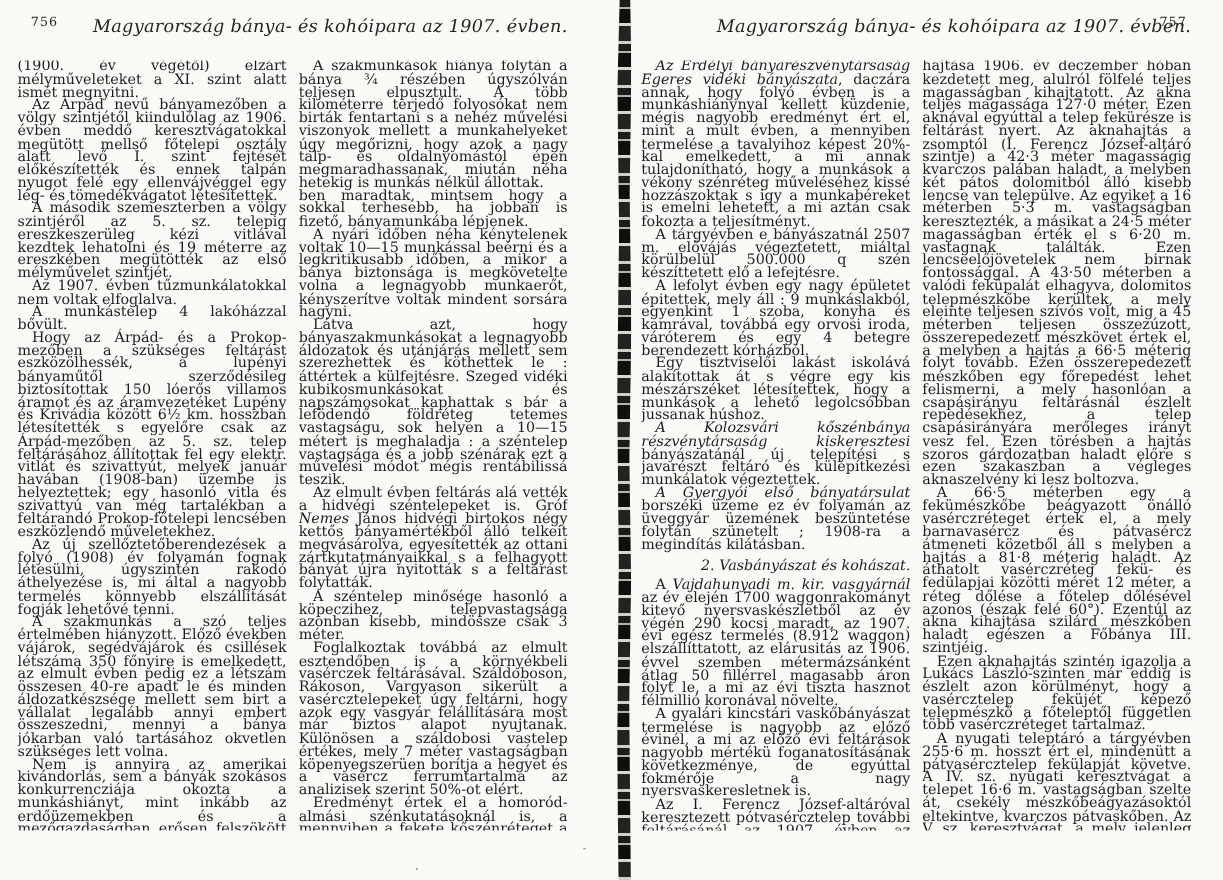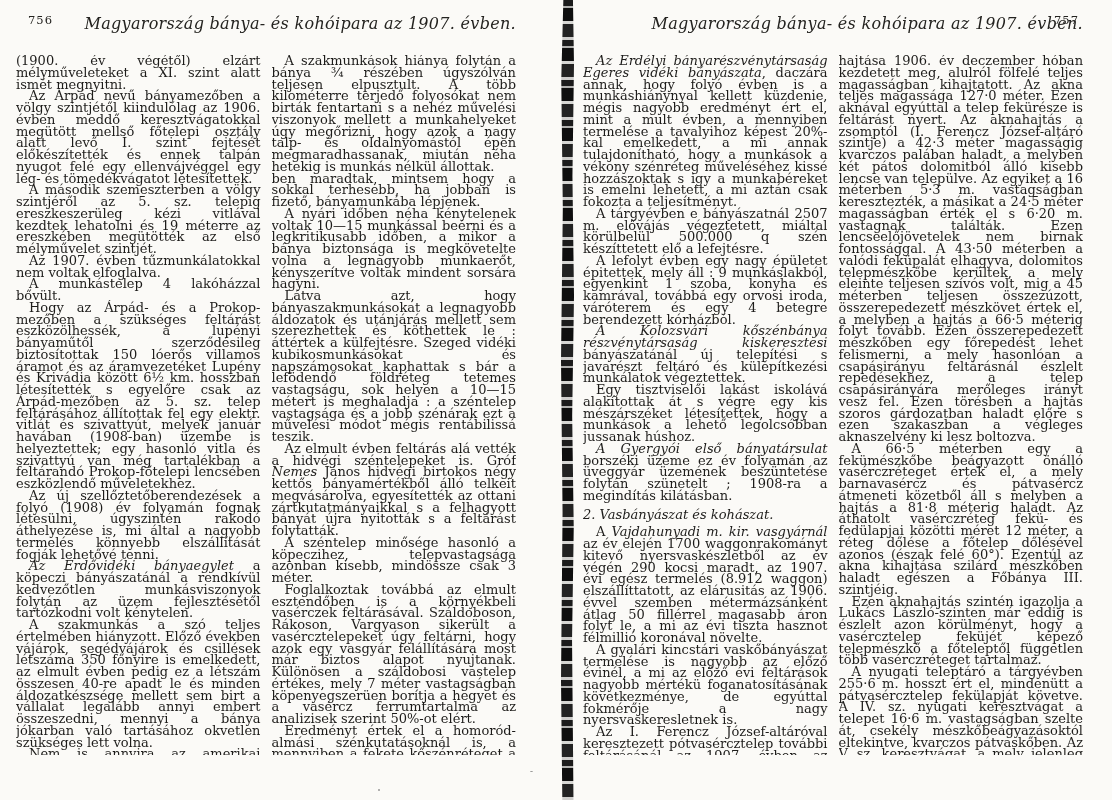--- a/index.html
+++ b/index.html
@@ -22,21 +22,21 @@
   .pagenum.pn-right{right:4px;}
   .cols{display:flex;gap:11px;margin-top:15px;}
   .col{
     width:245px;height:700px;overflow:hidden;
     font-size:13px;line-height:11.75px;text-align:justify;
     overflow-wrap:break-word;
   }
   .para{margin:0;text-indent:13px;}
   .para.no-indent{text-indent:0;}
   .para.heading{
-    text-indent:0;text-align:left;font-style:italic;
+    text-indent:0;text-align:right;font-style:italic;
     margin:7px 0 6px 0;
   }
   .it{font-style:italic;}
   
   .scan-edge{
     position:absolute;left:561px;top:0;width:13px;height:800px;
     background:
       repeating-linear-gradient(to bottom,
         rgba(8,8,8,.92) 0 6px,
         rgba(40,40,40,.35) 6px 8px,
@@ -61,21 +61,20 @@
   </div>
   <div class="cols">
     <div class="col">
         <div class="para no-indent"><span>(1900. év végétől) elzárt mélyműveleteket a XI. szint alatt ismét megnyitni.</span></div>
         <div class="para"><span>Az Árpád nevű bányamezőben a völgy szintjétől kiindulólag az 1906. évben meddő keresztvágatokkal megütött mellső főtelepi osztály alatt levő I. szint fejtését előkészítették és ennek talpán nyugot felé egy ellenvájvéggel egy lég- és tömedékvágatot létesítettek.</span></div>
         <div class="para"><span>A második szemeszterben a völgy szintjéről az 5. sz. telepig ereszkeszerüleg kézi vitlával kezdtek lehatolni és 19 méterre az ereszkében megütötték az első mélyművelet szintjét.</span></div>
         <div class="para"><span>Az 1907. évben tűzmunkálatokkal nem voltak elfoglalva.</span></div>
         <div class="para"><span>A munkástelep 4 lakóházzal bővült.</span></div>
         <div class="para"><span>Hogy az Árpád- és a Prokop-mezőben a szükséges feltárást eszközölhessék, a lupényi bányaműtől szerződésileg biztosítottak 150 lóerős villamos áramot és az áramvezetéket Lupény és Krivádia között 6½ km. hosszban létesítették s egyelőre csak az Árpád-mezőben az 5. sz. telep feltárásához állítottak fel egy elektr. vitlát és szivattyút, melyek január havában (1908-ban) üzembe is helyeztettek; egy hasonló vitla és szivattyú van még tartalékban a feltárandó Prokop-főtelepi lencsében eszközlendő műveletekhez.</span></div>
         <div class="para"><span>Az új szellőztetőberendezések a folyó (1908) év folyamán fognak létesülni, úgyszintén rakodó áthelyezése is, mi által a nagyobb termelés könnyebb elszállítását fogják lehetővé tenni.</span></div>
-        <div class="para"><span class="it">Az Erdővidéki bányaegylet</span><span> a köpeczi bányászatánál a rendkívül kedvezőtlen munkásviszonyok folytán az üzem fejlesztésétől tartózkodni volt kénytelen.</span></div>
         <div class="para"><span>A szakmunkás a szó teljes értelmében hiányzott. Előző években vájárok, segédvájárok és csillések létszáma 350 főnyire is emelkedett, az elmult évben pedig ez a létszám összesen 40-re apadt le és minden áldozatkészsége mellett sem birt a vállalat legalább annyi embert összeszedni, mennyi a bánya jókarban való tartásához okvetlen szükséges lett volna.</span></div>
         <div class="para"><span>Nem is annyira az amerikai kivándorlás, sem a bányák szokásos konkurrencziája okozta a munkáshiányt, mint inkább az erdőüzemekben és a mezőgazdaságban erősen felszökött munkabérek, a melyek a napszámosok igényeit tökéletesen kielégítették, úgy, hogy inkább a friss levegőn teljesítendő munkakör-</span></div>
       </div>
     <div class="col">
         <div class="para"><span>A szakmunkások hiánya folytán a bánya ¾ részében úgyszólván teljesen elpusztult. A több kilométerre terjedő folyosókat nem birták fentartani s a nehéz művelési viszonyok mellett a munkahelyeket úgy megőrizni, hogy azok a nagy talp- és oldalnyomástól épen megmaradhassanak, miután néha hetekig is munkás nélkül állottak.</span></div>
         <div class="para no-indent"><span>ben maradtak, mintsem hogy a sokkal terhesebb, ha jobban is fizető, bányamunkába lépjenek.</span></div>
         <div class="para"><span>A nyári időben néha kénytelenek voltak 10—15 munkással beérni és a legkritikusabb időben, a mikor a bánya biztonsága is megkövetelte volna a legnagyobb munkaerőt, kényszerítve voltak mindent sorsára hagyni.</span></div>
         <div class="para"><span>Látva azt, hogy bányaszakmunkásokat a legnagyobb áldozatok és utánjárás mellett sem szerezhettek és köthettek le : áttértek a külfejtésre. Szeged vidéki kubikosmunkásokat és napszámosokat kaphattak s bár a lefödendő földréteg tetemes vastagságu, sok helyen a 10—15 métert is meghaladja : a széntelep vastagsága és a jobb szénárak ezt a művelési módot mégis rentábilissá teszik.</span></div>
         <div class="para"><span>Az elmult évben feltárás alá vették a hidvégi széntelepeket is. Gróf </span><span class="it">Nemes</span><span> János hidvégi birtokos négy kettős bányamértékből álló telkeit megvásárolva, egyesítették az ottani zártkutatmányaikkal s a felhagyott bányát újra nyitották s a feltárást folytatták.</span></div>
         <div class="para"><span>A széntelep minősége hasonló a köpeczihez, telepvastagsága azonban kisebb, mindössze csak 3 méter.</span></div>
@@ -90,22 +89,22 @@
 <div class="page" id="page-right">
   <div class="pagehead">
     <span class="runtitle">Magyarország bánya- és kohóipara az 1907. évben.</span>
     <span class="pagenum pn-right">757</span>
   </div>
   <div class="cols">
     <div class="col">
         <div class="para"><span class="it">Az Erdélyi bányarészvénytársaság Egeres vidéki bányászata</span><span>, daczára annak, hogy folyó évben is a munkáshiánynyal kellett küzdenie, mégis nagyobb eredményt ért el, mint a mult évben, a mennyiben termelése a tavalyihoz képest 20%-kal emelkedett, a mi annak tulajdonítható, hogy a munkások a vékony szénréteg műveléséhez kissé hozzászoktak s igy a munkabéreket is emelni lehetett, a mi aztán csak fokozta a teljesítményt.</span></div>
         <div class="para"><span>A tárgyévben e bányászatnál 2507 m. elővájás végeztetett, miáltal körülbelül 500.000 q szén készíttetett elő a lefejtésre.</span></div>
         <div class="para"><span>A lefolyt évben egy nagy épületet épitettek, mely áll : 9 munkáslakból, egyenkint 1 szoba, konyha és kamrával, továbbá egy orvosi iroda, váróterem és egy 4 betegre berendezett kórházból.</span></div>
+        <div class="para"><span>Egy tisztviselői lakást iskolává alakítottak át s végre egy kis mészárszéket létesítettek, hogy a munkások a lehető legolcsóbban jussanak húshoz.</span></div>
         <div class="para"><span class="it">A Kolozsvári kőszénbánya részvénytársaság kiskeresztesi</span><span> bányászatánál új telepítési s javarészt feltáró és külépítkezési munkálatok végeztettek.</span></div>
-        <div class="para"><span>Egy tisztviselői lakást iskolává alakítottak át s végre egy kis mészárszéket létesítettek, hogy a munkások a lehető legolcsóbban jussanak húshoz.</span></div>
         <div class="para"><span class="it">A Gyergyói első bányatársulat</span><span> borszéki üzeme ez év folyamán az üveggyár üzemének beszüntetése folytán szünetelt ; 1908-ra a megindítás kilátásban.</span></div>
         <div class="para heading"><span class="it">2. Vasbányászat és kohászat.</span></div>
         <div class="para"><span>A </span><span class="it">Vajdahunyadi m. kir. vasgyárnál</span><span> az év elején 1700 waggonrakományt kitevő nyersvaskészletből az év végén 290 kocsi maradt, az 1907. évi egész termelés (8.912 waggon) elszállíttatott, az elárusitás az 1906. évvel szemben métermázsánként átlag 50 fillérrel magasabb áron folyt le, a mi az évi tiszta hasznot félmillió koronával növelte.</span></div>
         <div class="para"><span>A gyalári kincstári vaskőbányászat termelése is nagyobb az előző évinél, a mi az előző évi feltárások nagyobb mértékü foganatosításának következménye, de egyúttal fokmérője a nagy nyersvaskeresletnek is.</span></div>
         <div class="para"><span>Az I. Ferencz József-altáróval keresztezett pótvasércztelep további feltárásánál az 1907. évben az alábbi munkálatok végeztettek : Az I. Ferencz József-altárót a Főbánya III. külszintjével összekötő szállítóakna, melynek</span></div>
       </div>
     <div class="col">
         <div class="para no-indent"><span>hajtása 1906. év deczember hóban kezdetett meg, alulról fölfelé teljes magasságban kihajtatott. Az akna teljes magassága 127·0 méter. Ezen aknával egyúttal a telep fekürésze is feltárást nyert. Az aknahajtás a zsomptól (I. Ferencz József-altáró szintje) a 42·3 méter magasságig kvarczos palában haladt, a melyben két pátos dolomitból álló kisebb lencse van települve. Az egyiket a 16 méterben 5·3 m. vastagságban keresztezték, a másikat a 24·5 méter magasságban érték el s 6·20 m. vastagnak találták. Ezen lencseelőjövetelek nem birnak fontossággal. A 43·50 méterben a valódi feküpalát elhagyva, dolomitos telepmészkőbe kerültek, a mely eleinte teljesen szívós volt, mig a 45 méterben teljesen összezúzott, összerepedezett mészkövet értek el, a melyben a hajtás a 66·5 méterig folyt tovább. Ezen összerepedezett mészkőben egy főrepedést lehet felismerni, a mely hasonlóan a csapásirányu feltárásnál észlelt repedésekhez, a telep csapásirányára merőleges irányt vesz fel. Ezen törésben a hajtás szoros gárdozatban haladt előre s ezen szakaszban a végleges aknaszelvény ki lesz boltozva.</span></div>
         <div class="para"><span>A 66·5 méterben egy a fekümészkőbe beágyazott önálló vasérczréteget értek el, a mely barnavasércz és pátvasércz átmeneti közetből áll s melyben a hajtás a 81·8 méterig haladt. Az áthatolt vasérczréteg fekü- és fedülapjai közötti méret 12 méter, a réteg dőlése a főtelep dőlésével azonos (észak felé 60°). Ezentúl az akna kihajtása szilárd mészkőben haladt egészen a Főbánya III. szintjéig.</span></div>
         <div class="para"><span>Ezen aknahajtás szintén igazolja a Lukács László-szinten már eddig is észlelt azon körülményt, hogy a vasércztelep feküjét képező telepmészkő a főteleptől független több vasérczréteget tartalmaz.</span></div>

